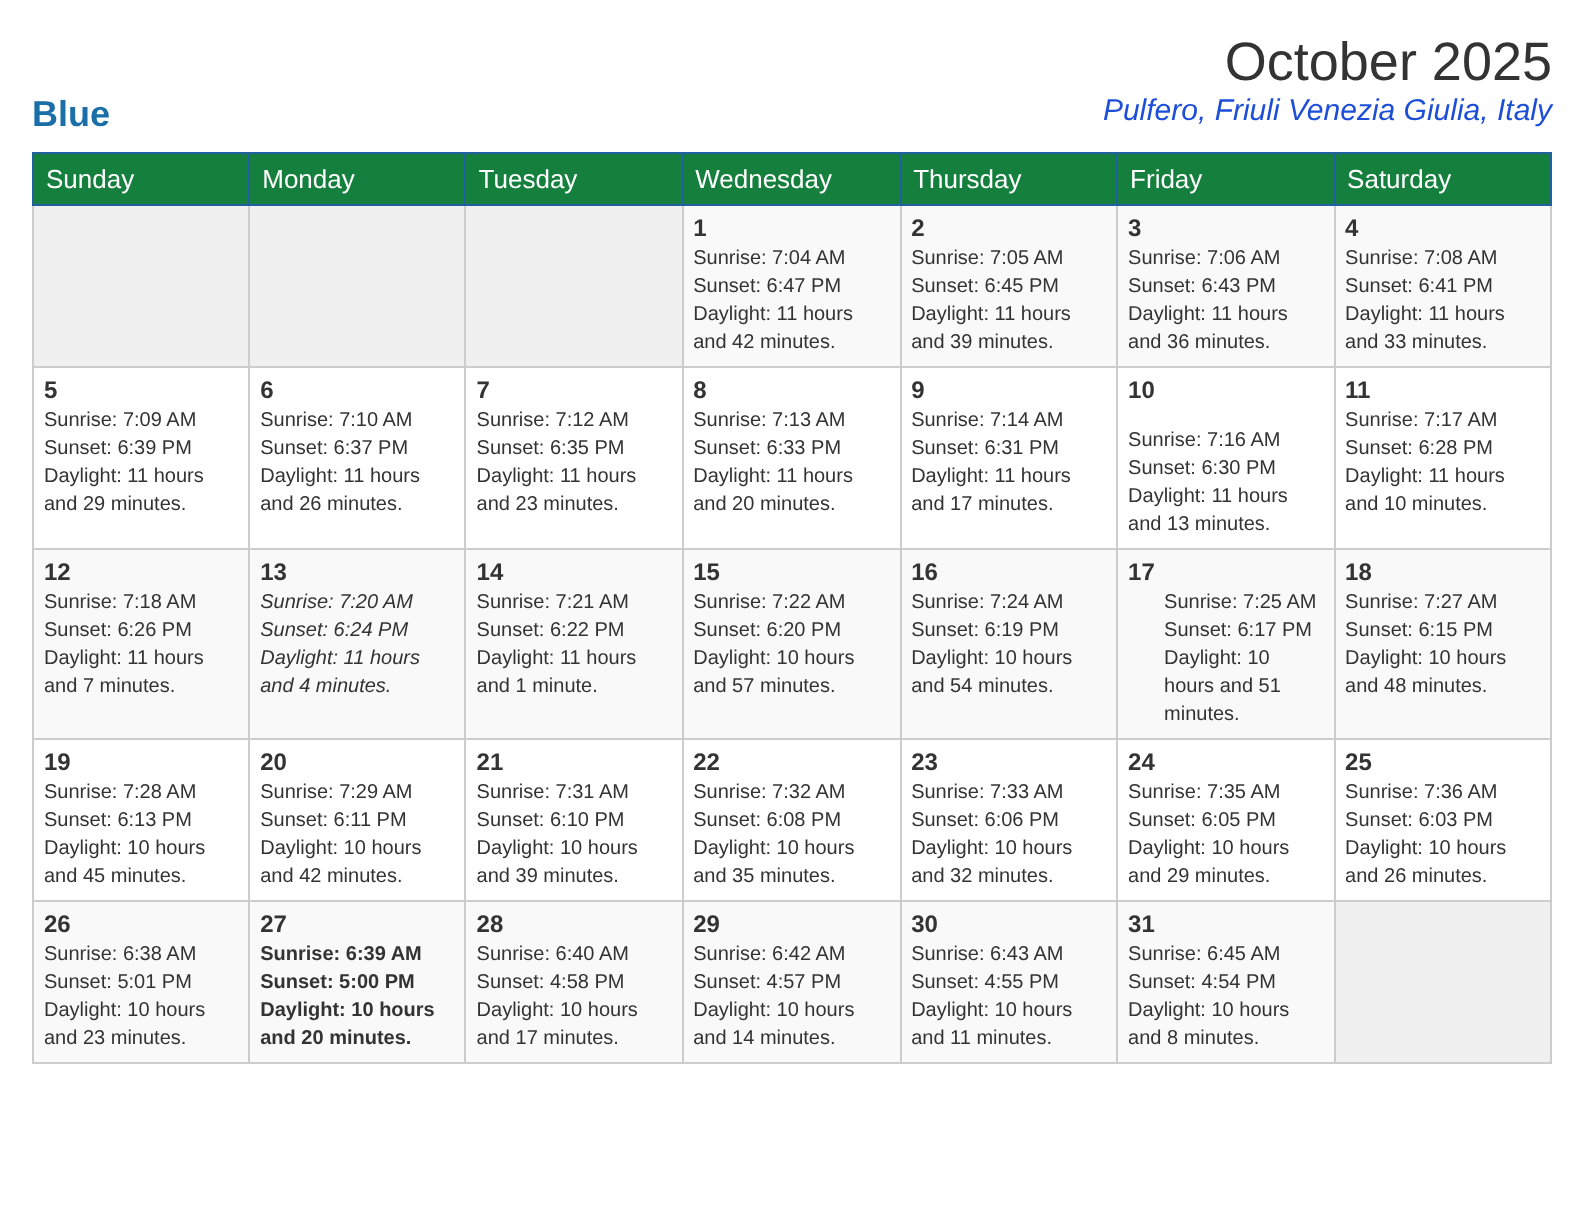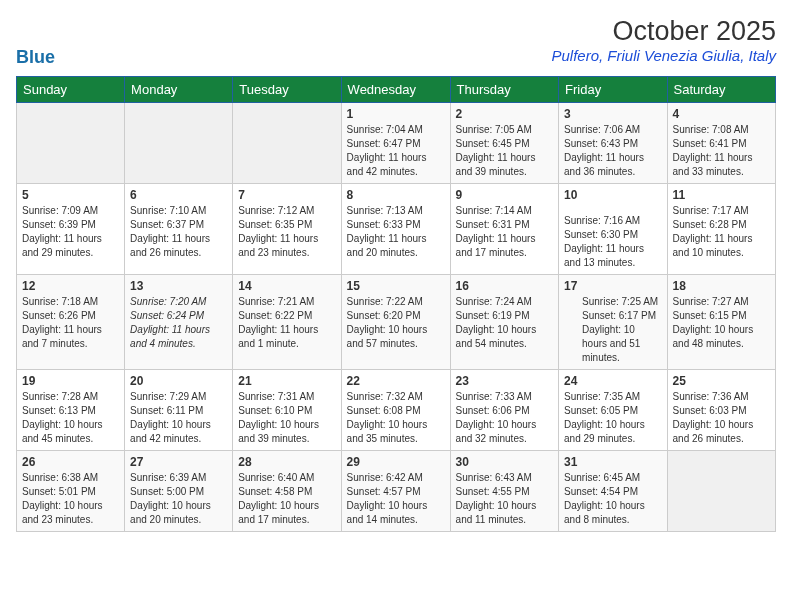--- a/index.html
+++ b/index.html
@@ -288,21 +288,21 @@
       </tr>
       <tr>
         <td>
           <span class="day-number">26</span>
           <div class="day-info" style="white-space: pre-line;">Sunrise: 6:38 AM
 Sunset: 5:01 PM
 Daylight: 10 hours and 23 minutes.</div>
         </td>
         <td>
           <span class="day-number">27</span>
-          <div class="day-info" style="white-space: pre-line;">Sunrise: 6:39 AM
+          <div class="day-info" style="white-space: pre-line; font-weight: bold;">Sunrise: 6:39 AM
 Sunset: 5:00 PM
 Daylight: 10 hours and 20 minutes.</div>
         </td>
         <td>
           <span class="day-number">28</span>
           <div class="day-info" style="white-space: pre-line;">Sunrise: 6:40 AM
 Sunset: 4:58 PM
 Daylight: 10 hours and 17 minutes.</div>
         </td>
         <td>

